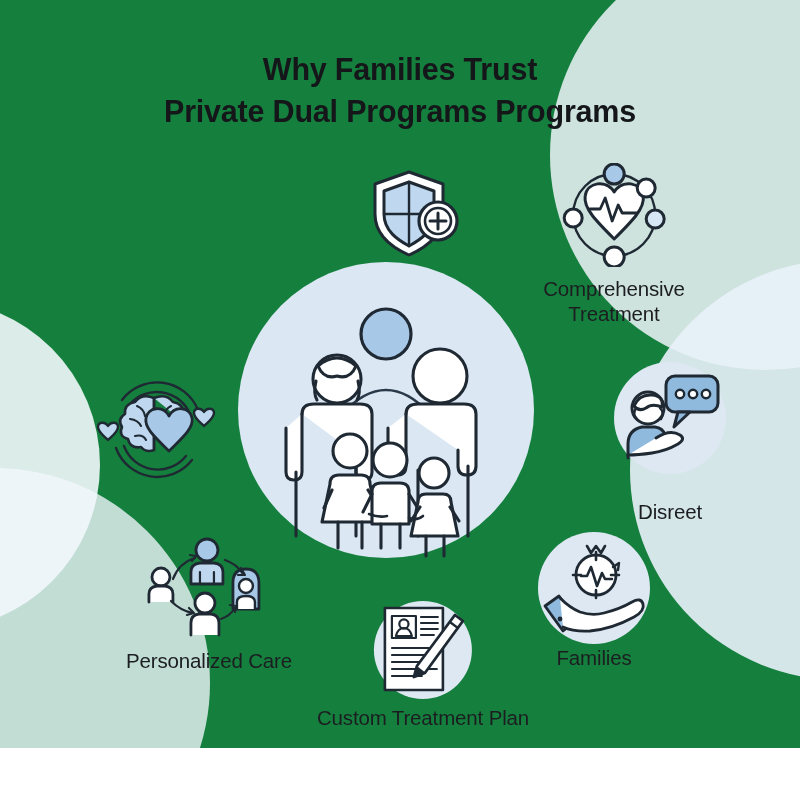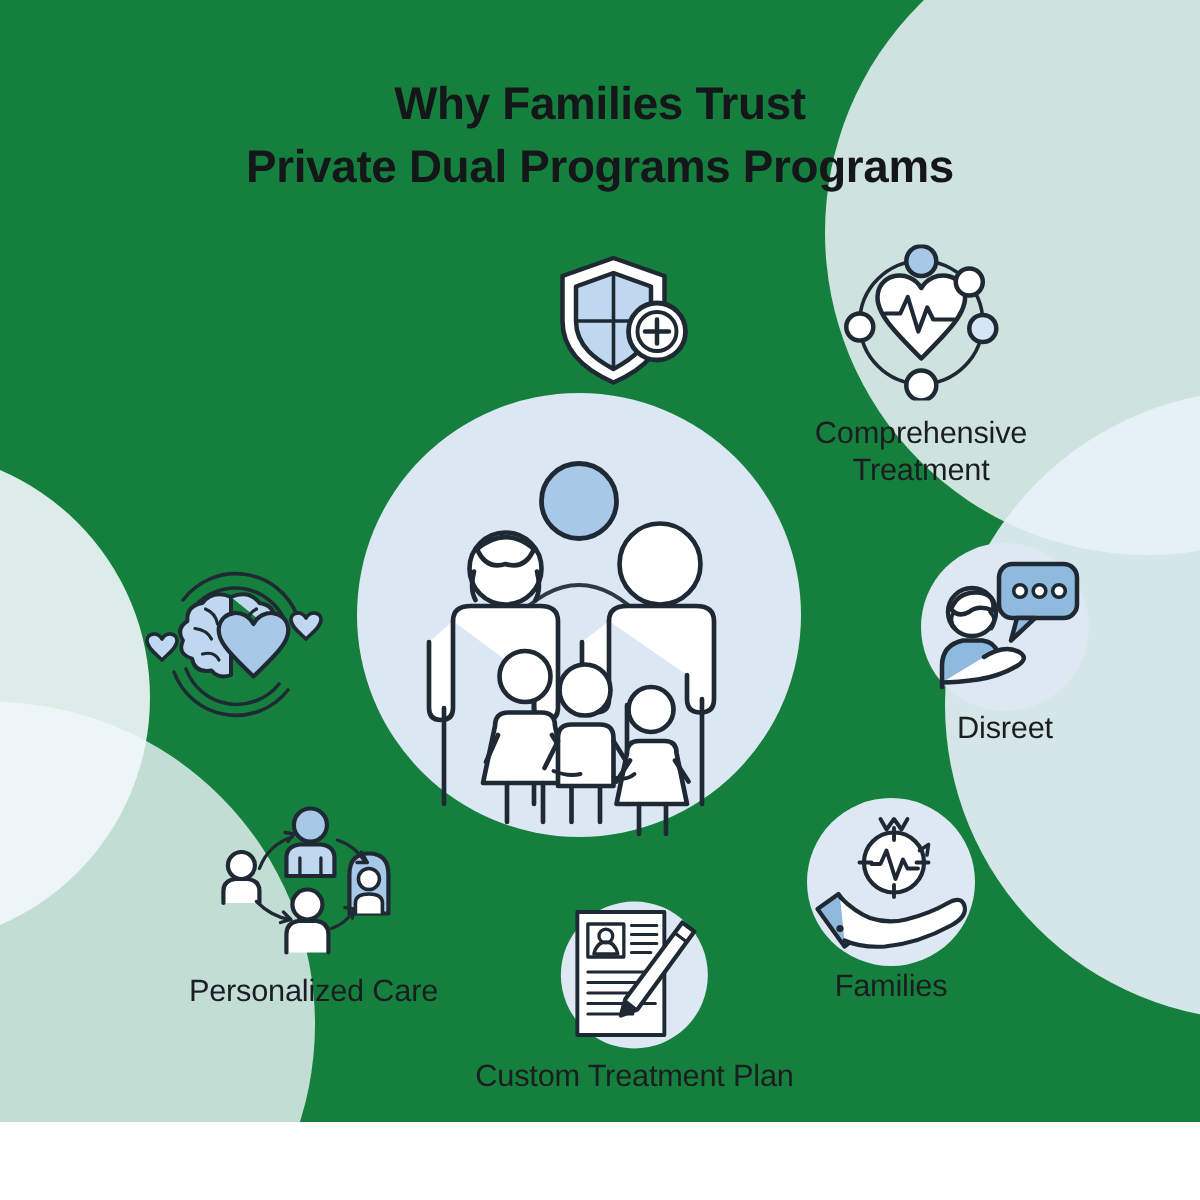--- a/index.html
+++ b/index.html
@@ -114,21 +114,21 @@
     font-size: 20.5px;
     line-height: 1.24;
     white-space: pre-line;
     letter-spacing: -0.15px;
   }
 
   
   .n-confidentiality { left: 198px; top: 174px; transform: translateX(-50%); }
   .n-shield          { left: 413px; top: 163px; transform: translateX(-50%); }
   .n-comprehensive   { left: 614px; top: 163px; transform: translateX(-50%); }
-  .n-discreet        { left: 670px; top: 372px; transform: translateX(-50%); }
+  .n-discreet        { left: 670px; top: 372px; transform: translateX(-50%); gap: 26px; }
   .n-helping         { left: 594px; top: 540px; transform: translateX(-50%); }
   .n-custom-plan     { left: 423px; top: 604px; transform: translateX(-50%); }
   .n-personalized    { left: 209px; top: 535px; transform: translateX(-50%); }
   .n-mindbody        { left: 157px; top: 366px; transform: translateX(-50%); }
 </style>
 </head>
 <body>
 
 <div id="infographic">
 

